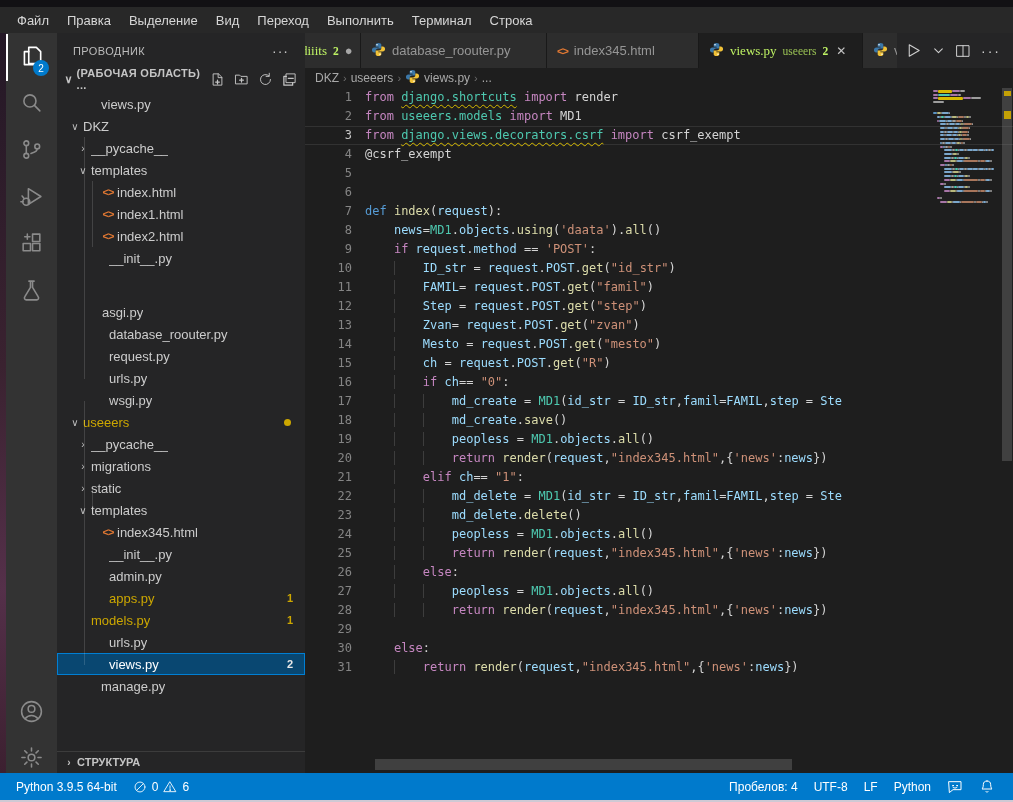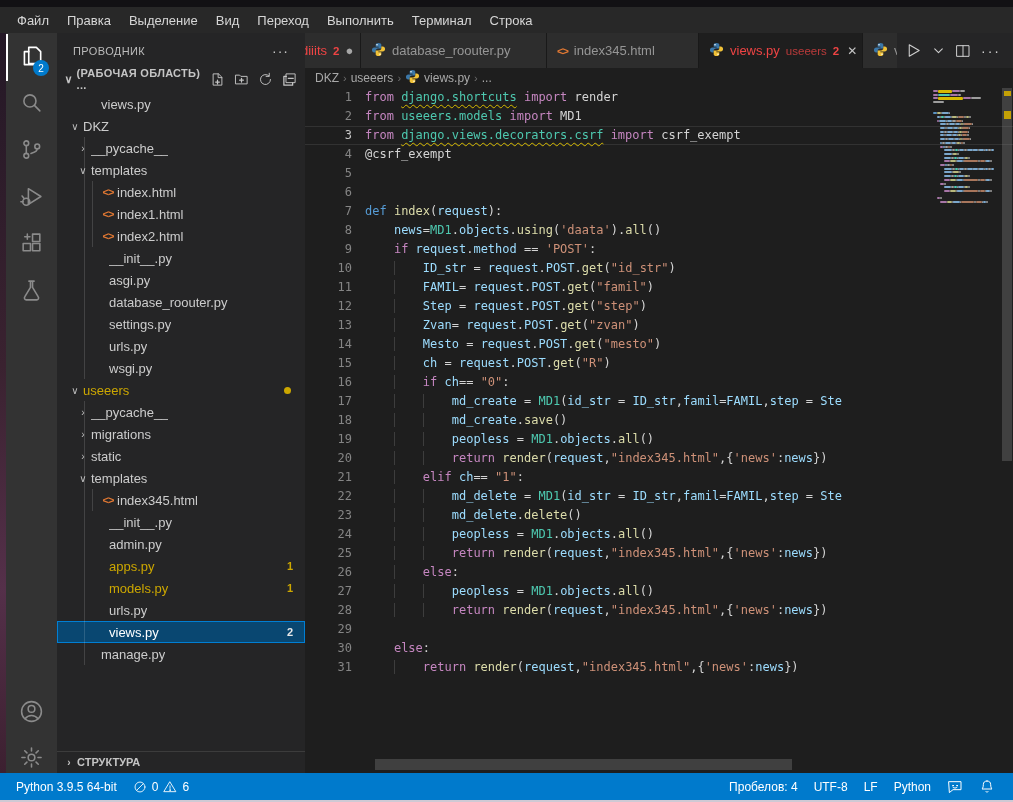--- a/index.html
+++ b/index.html
@@ -54,21 +54,21 @@
                display:flex;align-items:center;font-size:11px;font-weight:bold;color:#c5c5c5;padding-left:4px;}
   .outline-row .chev{width:16px;text-align:center;font-size:10px;}
   
   .editor{position:absolute;left:305px;top:33px;width:708px;height:740px;background:#1e1e1e;}
   .tabs{position:relative;height:35px;background:#252526;display:flex;overflow:hidden;}
   .tab{height:35px;display:flex;align-items:center;gap:6px;padding:0 10px;background:#2d2d2d;
        border-right:1px solid #191919;color:#969696;font-size:13px;cursor:pointer;flex:none;overflow:hidden;}
   .tab.active{background:#1e1e1e;color:#fff;}
   .tab .sub{font-size:11.5px;opacity:.75;}
   .tab .tbadge{font-size:11.5px;font-weight:bold;}
-  .tab.warn .tlabel,.tab.warn .sub,.tab.warn .tbadge{color:#ef4444;}
+  .tab.warn .tlabel,.tab.warn .sub,.tab.warn .tbadge{color:#bef264;font-family:Liberation Serif, serif;}
   .tab .dirty{color:#a7a7a7;font-size:13px;}
   .tab .close{color:#c5c5c5;font-size:12px;margin-left:2px;}
   .tab-actions{position:absolute;right:0;top:0;height:35px;display:flex;align-items:center;gap:10px;
                padding:0 12px 0 8px;background:#252526;color:#d0d0d0;}
   .tab-actions span{cursor:pointer;display:flex;align-items:center;}
   .breadcrumb{height:20px;display:flex;align-items:center;padding-left:10px;font-size:12px;color:#a9a9a9;gap:4px;}
   .breadcrumb .sep{color:#6e6e6e;font-size:11px;}
   .breadcrumb .bc{display:flex;align-items:center;gap:4px;cursor:pointer;}
   
   .code{position:relative;height:685px;overflow:hidden;
@@ -237,34 +237,34 @@
           <span class="ficon">
             <span style="color:#e37933;font-weight:bold;font-size:11px;letter-spacing:-1px;">&lt;&gt;</span>
           </span>
           <span class="lbl">index2.html</span>
         </div>
         <div class="trow" style="padding-left: 18px;">
           <span class="spacer"></span>
           <span class="ficon"></span>
           <span class="lbl">__init__.py</span>
         </div>
-        <div class="trow" style="padding-left: 18px;">
+        <div class="trow" style="padding-left: 11px; margin-top: 32px;">
           <span class="spacer"></span>
           <span class="ficon"></span>
           <span class="lbl">asgi.py</span>
         </div>
         <div class="trow" style="padding-left: 18px;">
           <span class="spacer"></span>
           <span class="ficon"></span>
           <span class="lbl">database_roouter.py</span>
         </div>
         <div class="trow" style="padding-left: 18px;">
           <span class="spacer"></span>
           <span class="ficon"></span>
-          <span class="lbl">settings.py</span>
+          <span class="lbl">request.py</span>
         </div>
         <div class="trow" style="padding-left: 18px;">
           <span class="spacer"></span>
           <span class="ficon"></span>
           <span class="lbl">urls.py</span>
         </div>
         <div class="trow" style="padding-left: 18px;">
           <span class="spacer"></span>
           <span class="ficon"></span>
           <span class="lbl">wsgi.py</span>
@@ -306,21 +306,21 @@
           <span class="spacer"></span>
           <span class="ficon"></span>
           <span class="lbl">admin.py</span>
         </div>
         <div class="trow warn" style="padding-left: 18px;">
           <span class="spacer"></span>
           <span class="ficon"></span>
           <span class="lbl">apps.py</span>
           <span class="rbadge">1</span>
         </div>
-        <div class="trow warn" style="padding-left: 18px;">
+        <div class="trow warn" style="">
           <span class="spacer"></span>
           <span class="ficon"></span>
           <span class="lbl">models.py</span>
           <span class="rbadge">1</span>
         </div>
         <div class="trow" style="padding-left: 18px;">
           <span class="spacer"></span>
           <span class="ficon"></span>
           <span class="lbl">urls.py</span>
         </div>

